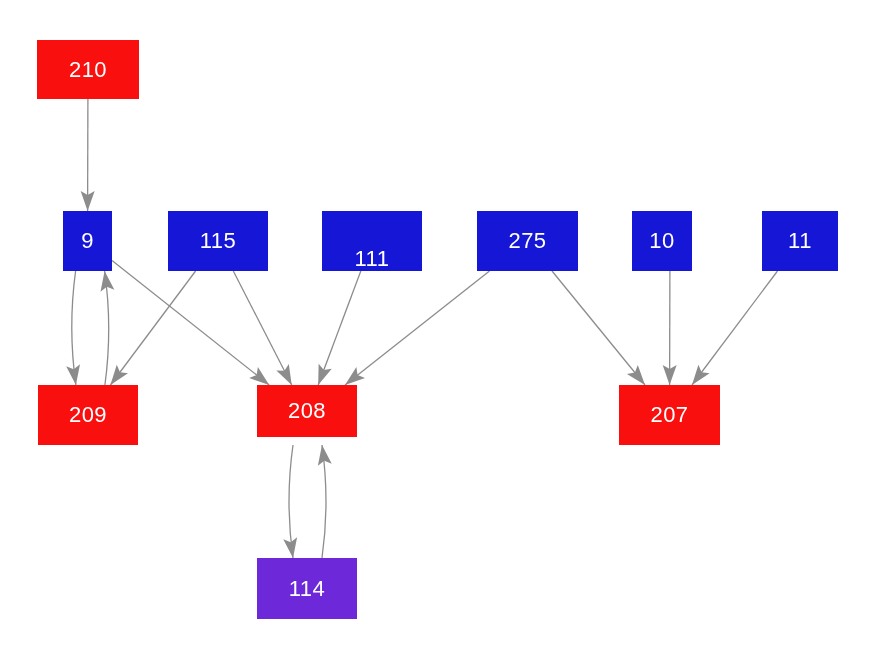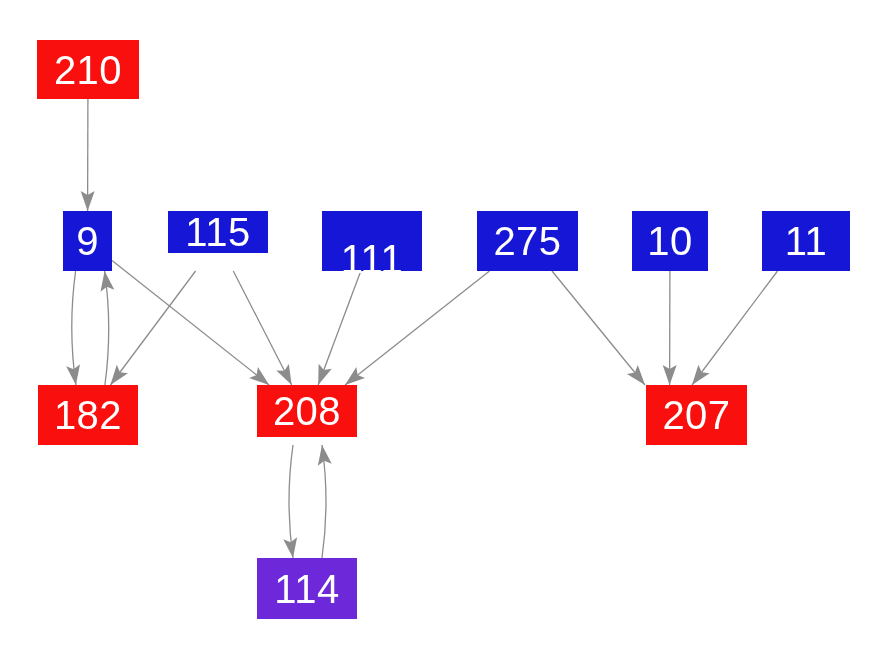--- a/index.html
+++ b/index.html
@@ -23,21 +23,21 @@
   }
   .node {
     position: absolute;
     display: flex;
     align-items: center;
     justify-content: center;
     box-sizing: border-box;
   }
   .node span {
     color: #ffffff;
-    font-size: 40px;
+    font-size: 22px;
     line-height: 1;
     letter-spacing: 0.5px;
   }
 </style>
 </head>
 <body>
 
 <div class="stage">
   <svg class="edge-layer" id="edge-layer" width="875" height="656" viewBox="0 0 875 656" xmlns="http://www.w3.org/2000/svg">
       <defs>
@@ -59,41 +59,41 @@
       <path d="M293.0,445.0 Q285.0,501.5 293.0,558.0" fill="none" stroke="#8c8c8c" stroke-width="1.3" marker-end="url(#arrow)"></path>
       <path d="M322.0,558.0 Q330.0,501.5 322.0,445.0" fill="none" stroke="#8c8c8c" stroke-width="1.3" marker-end="url(#arrow)"></path>
     </svg>
   <div id="node-layer">
       <div class="node" style="left: 37px; top: 40px; width: 102px; height: 59px; background: rgb(250, 15, 15);">
         <span style="color: rgb(255, 255, 255);">210</span>
       </div>
       <div class="node" style="left: 63px; top: 211px; width: 49px; height: 60px; background: rgb(22, 22, 214);">
         <span style="color: rgb(255, 255, 255);">9</span>
       </div>
-      <div class="node" style="left: 168px; top: 211px; width: 100px; height: 42px; background: rgb(22, 22, 214);">
+      <div class="node" style="left: 168px; top: 211px; width: 100px; height: 60px; background: rgb(22, 22, 214);">
         <span style="color: rgb(255, 255, 255);">115</span>
       </div>
       <div class="node" style="left: 322px; top: 211px; width: 100px; height: 60px; background: rgb(22, 22, 214);">
         <span style="color: rgb(255, 255, 255); margin-top: 36px;">111</span>
       </div>
       <div class="node" style="left: 477px; top: 211px; width: 101px; height: 60px; background: rgb(22, 22, 214);">
         <span style="color: rgb(255, 255, 255);">275</span>
       </div>
-      <div class="node" style="left: 632px; top: 211px; width: 76px; height: 60px; background: rgb(22, 22, 214);">
+      <div class="node" style="left: 632px; top: 211px; width: 60px; height: 60px; background: rgb(22, 22, 214);">
         <span style="color: rgb(255, 255, 255);">10</span>
       </div>
-      <div class="node" style="left: 762px; top: 211px; width: 88px; height: 60px; background: rgb(22, 22, 214);">
+      <div class="node" style="left: 762px; top: 211px; width: 76px; height: 60px; background: rgb(22, 22, 214);">
         <span style="color: rgb(255, 255, 255);">11</span>
       </div>
       <div class="node" style="left: 38px; top: 385px; width: 100px; height: 60px; background: rgb(250, 15, 15);">
-        <span style="color: rgb(255, 255, 255);">182</span>
+        <span style="color: rgb(255, 255, 255);">209</span>
       </div>
       <div class="node" style="left: 257px; top: 385px; width: 100px; height: 52px; background: rgb(250, 15, 15);">
         <span style="color: rgb(255, 255, 255);">208</span>
       </div>
-      <div class="node" style="left: 619px; top: 385px; width: 101px; height: 60px; background: rgb(250, 15, 15); margin-left: 27px;">
+      <div class="node" style="left: 619px; top: 385px; width: 101px; height: 60px; background: rgb(250, 15, 15);">
         <span style="color: rgb(255, 255, 255);">207</span>
       </div>
       <div class="node" style="left: 257px; top: 558px; width: 100px; height: 61px; background: #6d28d9;">
         <span style="color: rgb(255, 255, 255);">114</span>
       </div>
     </div>
 </div>
 
 </body></html>

